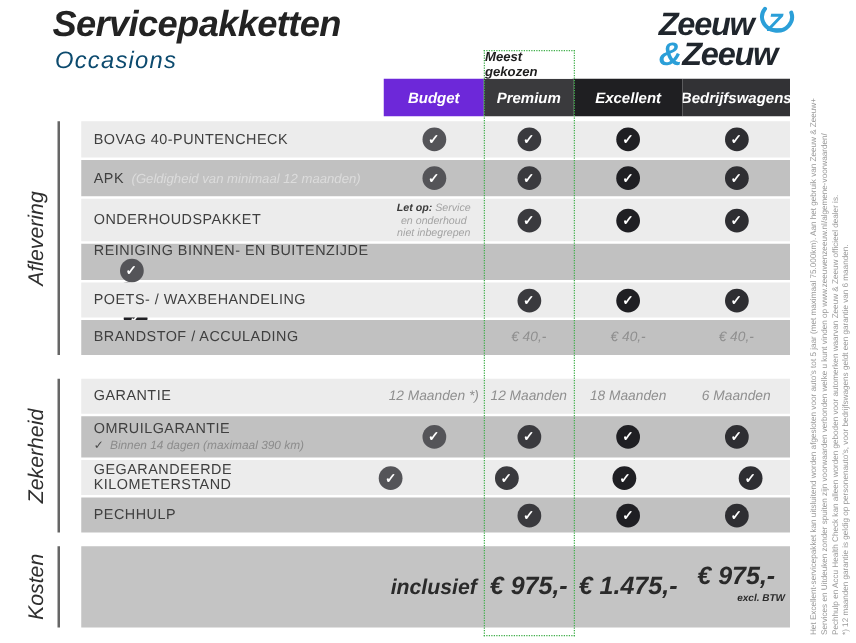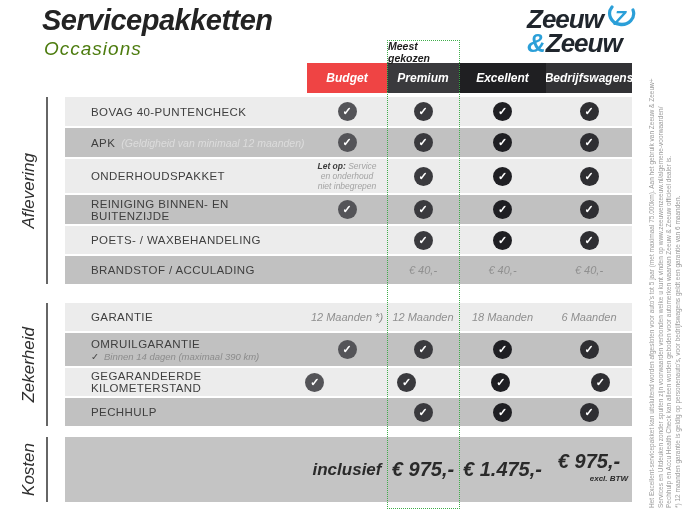--- a/index.html
+++ b/index.html
@@ -3,48 +3,48 @@
 <meta charset="utf-8">
 <style>
   html,body{margin:0;padding:0;background:#fff;}
   .stage{position:relative;width:685px;height:514px;background:#fff;overflow:hidden;
          font-family:"Liberation Sans",sans-serif;}
 
   
   .title{position:absolute;left:42px;top:4px;font-size:29px;font-weight:bold;
          font-style:italic;color:#232323;letter-spacing:-0.5px;}
   .subtitle{position:absolute;left:44px;top:38px;font-size:19px;font-style:italic;
-            color:#4d7c0f;letter-spacing:1px;}
+            color:#0c4a6e;letter-spacing:1px;}
 
   .logo{position:absolute;left:527px;top:6px;line-height:23px;
         font-weight:bold;font-style:italic;color:#20262d;font-size:26px;letter-spacing:-1px;}
   .logo .lrow{display:flex;align-items:center;}
   .logo .amp{color:#2b9fd8;margin-right:1px;}
   .logo svg{margin-left:2px;margin-top:-4px;}
 
   
   .colhead{position:absolute;top:63px;height:30px;display:flex;align-items:center;
            justify-content:center;color:#fff;font-weight:bold;font-style:italic;font-size:12px;}
-  .ch-budget{left:307px;width:80px;background:#ef4444;}
+  .ch-budget{left:307px;width:80px;background:#6d28d9;}
   .ch-premium{left:387px;width:72px;background:#3a3a3d;}
   .ch-excellent{left:459px;width:87px;background:#1f1f22;}
   .ch-bedrijfswagens{left:546px;width:86px;background:#323235;}
 
   .badge{position:absolute;left:388px;top:41px;width:70px;height:22px;background:#fff;
          display:flex;align-items:center;justify-content:center;font-size:10.5px;
          font-weight:bold;font-style:italic;color:#1e1e1e;}
 
   .premium-overlay{position:absolute;left:387px;top:40px;width:71px;height:467px;
          border:1.5px dotted #3fae4a;pointer-events:none;z-index:9;}
 
   
   .row{position:absolute;left:65px;width:567px;display:flex;}
   .row.light{background:#ececec;}
   .row.dark{background:#c1c1c1;}
-  .lbl{width:242px;padding-left:26px;box-sizing:border-box;display:flex;
+  .lbl{width:242px;padding-left:10px;box-sizing:border-box;display:flex;
        align-items:center;font-size:11.5px;letter-spacing:0.4px;color:#3f3f3f;}
   .lbl.stack{flex-direction:column;align-items:flex-start;justify-content:center;}
   .note-inline{font-size:10.5px;font-style:italic;letter-spacing:0;margin-left:6px;}
   .row.dark .note-inline{color:#dcdcdc;}
   .sub-note{font-size:9.5px;font-style:italic;color:#8c8c8c;letter-spacing:0;margin-top:1px;}
   .sub-note .subchk{font-style:normal;color:#4a4a4a;margin-right:5px;}
   .cell{display:flex;align-items:center;justify-content:center;text-align:center;}
   .c-b{width:80px;}.c-p{width:72px;}.c-e{width:87px;}.c-w{width:86px;}
 
   .chk{width:19px;height:19px;border-radius:50%;display:flex;align-items:center;
@@ -54,21 +54,21 @@
   .chk.e{background:#1f1f23;}
   .chk.w{background:#2e2e32;}
 
   .val{font-size:11px;font-style:italic;color:#8f8f8f;}
   .letop{font-size:8.5px;font-style:italic;color:#a3a3a3;line-height:10px;
          padding:0 6px;text-align:center;}
   .letop b{color:#3a3a3a;font-style:italic;}
 
   
   .r1{top:97px;height:29px;}  .r2{top:128px;height:29px;} .r3{top:159px;height:34px;}
-  .r4{top:195px;height:29px;} .r5{top:226px;height:28px;} .r6{top:256px;height:28px;align-items:center;}
+  .r4{top:195px;height:29px;flex-direction:column;} .r5{top:226px;height:28px;} .r6{top:256px;height:28px;align-items:center;}
   .r7{top:303px;height:28px;} .r8{top:333px;height:33px;} .r9{top:368px;height:28px;gap:36px;}
   .r10{top:398px;height:28px;}
 
   
   .kosten-band{position:absolute;left:65px;top:437px;width:567px;height:65px;
                background:#c4c4c4;display:flex;}
   .kosten-band .k-spacer{width:242px;}
   .kprice{font-weight:bold;font-style:italic;color:#2a2a2a;font-size:20px;}
   .k-incl{font-size:17px;}
   .k-w{flex-direction:column;line-height:20px;}

